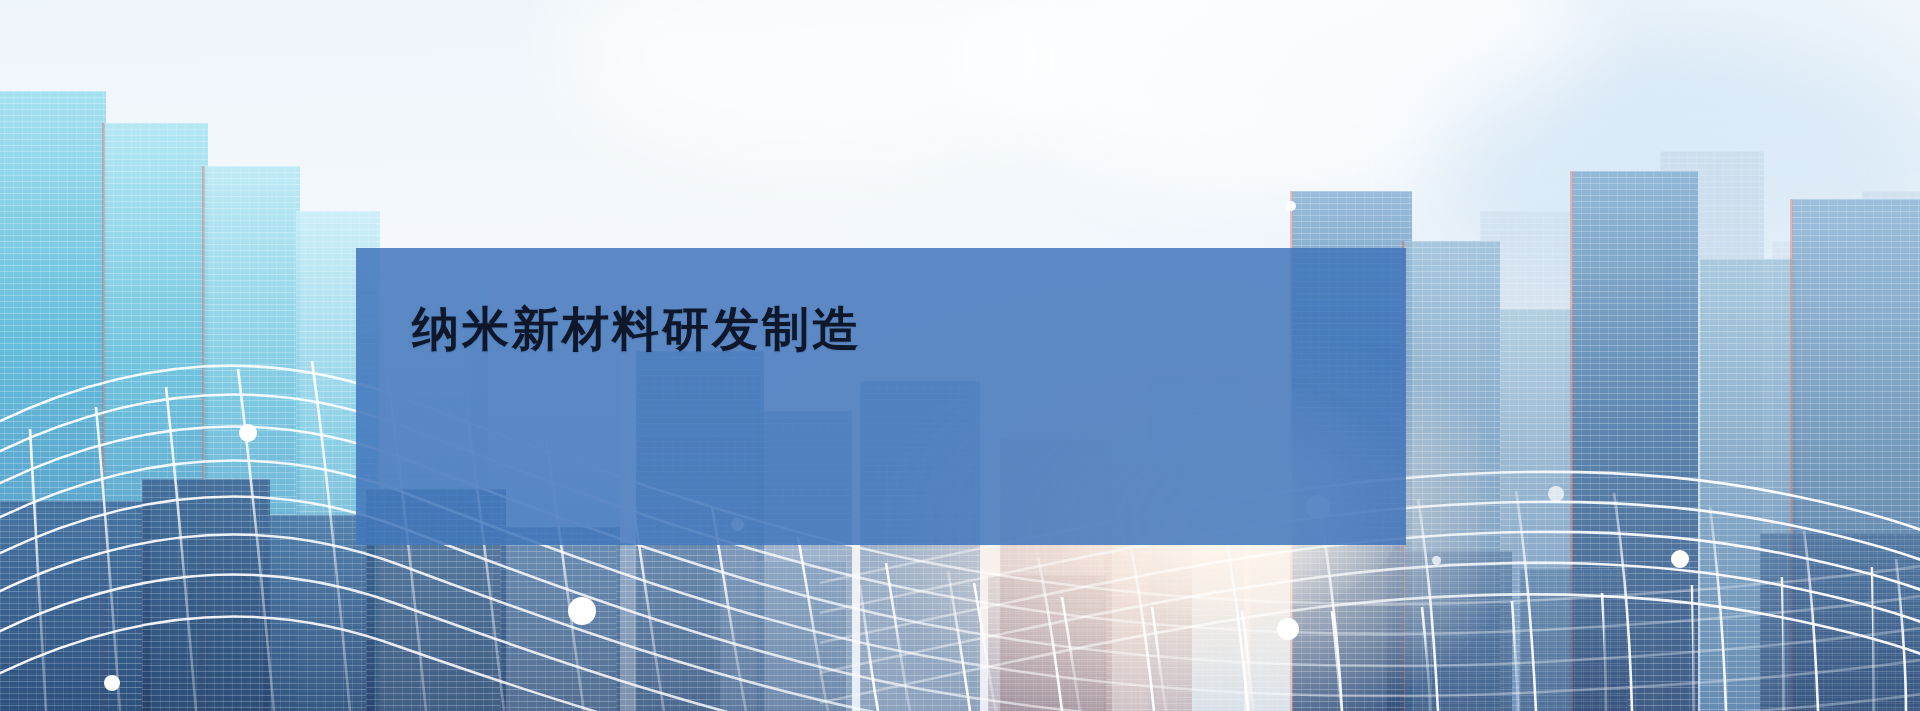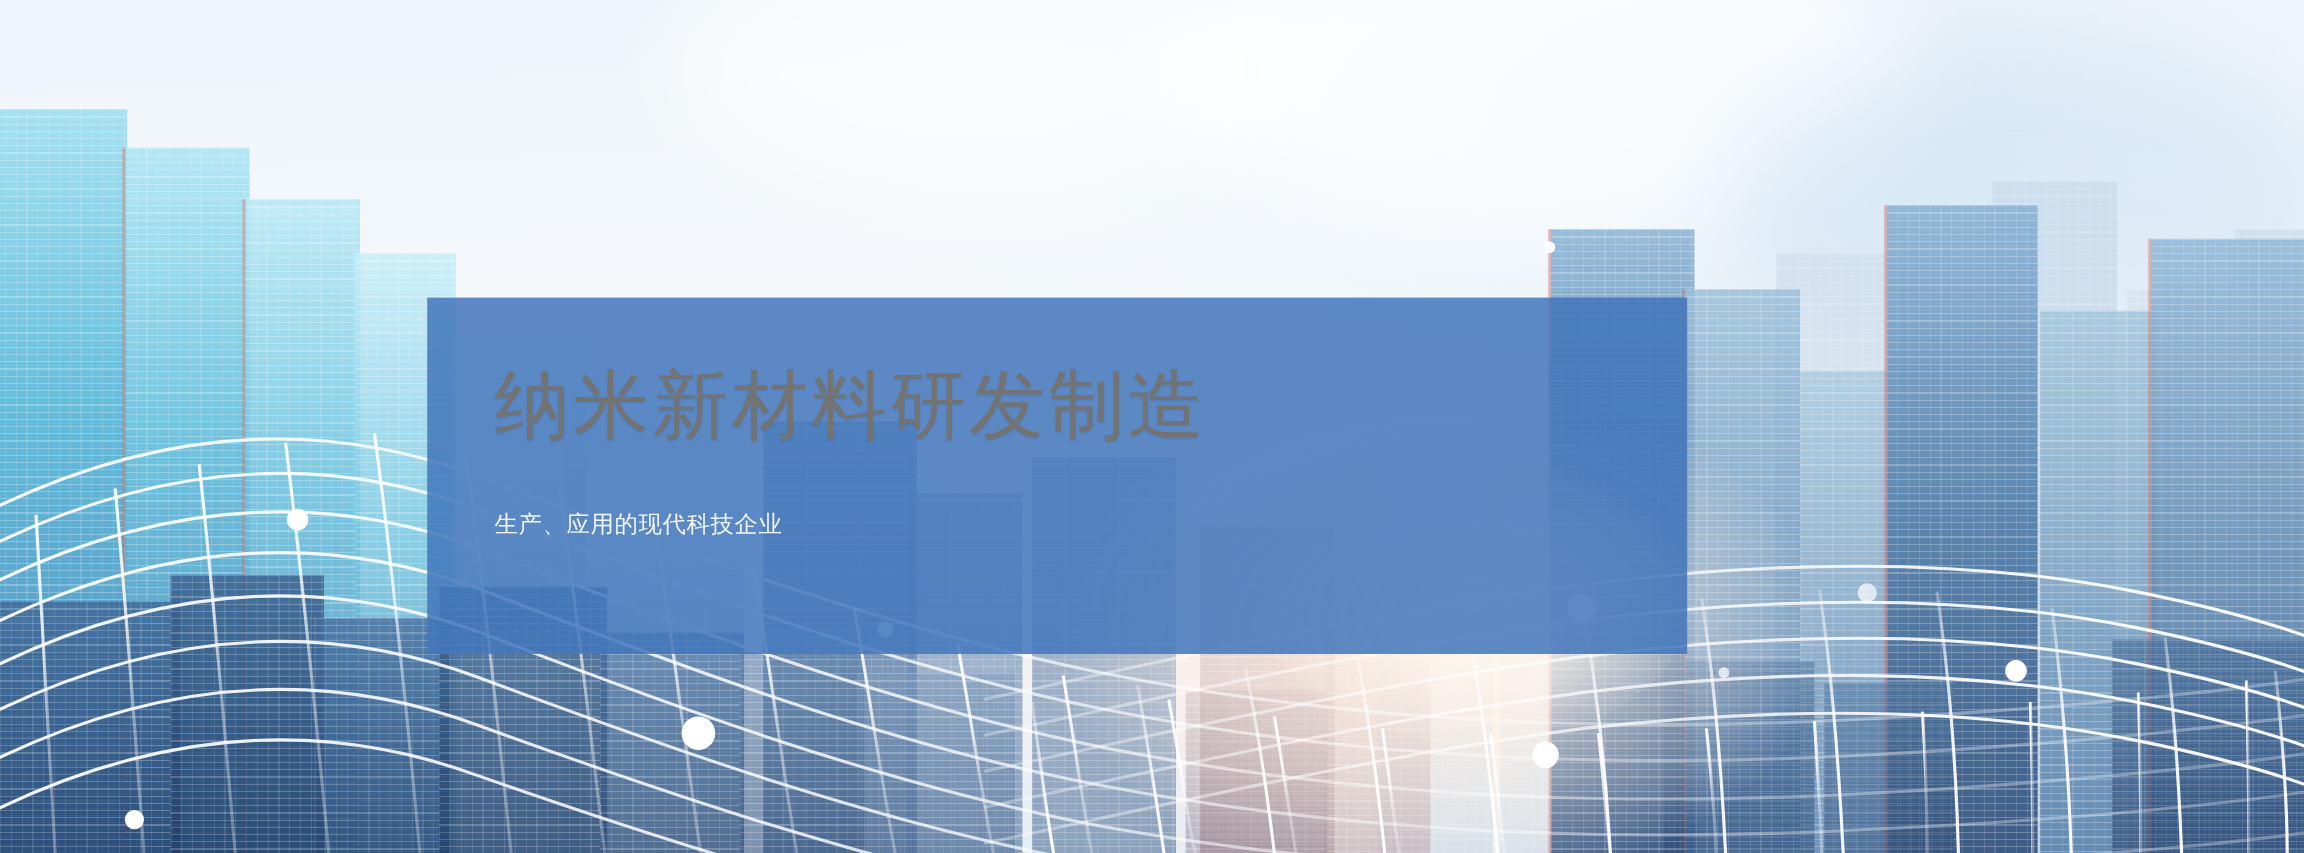--- a/index.html
+++ b/index.html
@@ -75,23 +75,23 @@
   
   .panel {
     position:absolute;
     left:356px; top:248px;
     width:1050px; height:297px;
     background:rgba(66,119,187,.86);
     padding:56px 0 0 56px;
   }
 
   .panel-title {
-    color:#737373;
-    font-size:63px;
-    font-weight:normal;
+    color:#0f172a;
+    font-size:47px;
+    font-weight:bold;
     letter-spacing:3px;
     line-height:1.08;
     white-space:nowrap;
     text-shadow:0 1px 2px rgba(20,50,95,.18);
   }
 
   .panel-desc {
     margin-top:47px;
     color:#f2f6fb;
     font-size:19.5px;
@@ -256,17 +256,16 @@
 
   <div class="glow" style="left:1286px; top:201px; width:10px; height:10px; background:#ffffff; opacity:.95;"></div>
   <div class="glow" style="left:1548px; top:486px; width:16px; height:16px; background:rgba(255,255,255,.7);"></div>
   <div class="glow" style="left:731px;  top:518px; width:13px; height:13px; background:rgba(255,255,255,.85);"></div>
   <div class="glow" style="left:1432px; top:556px; width:9px;  height:9px;  background:rgba(255,255,255,.75);"></div>
 
   <div class="panel">
     <div class="panel-title">纳米新材料研发制造</div>
 
     <div class="panel-desc">
-      <span class="ln">生产、应用的现代科技企业</span>
     </div>
   </div>
 
 </div>
 
 </body></html>

